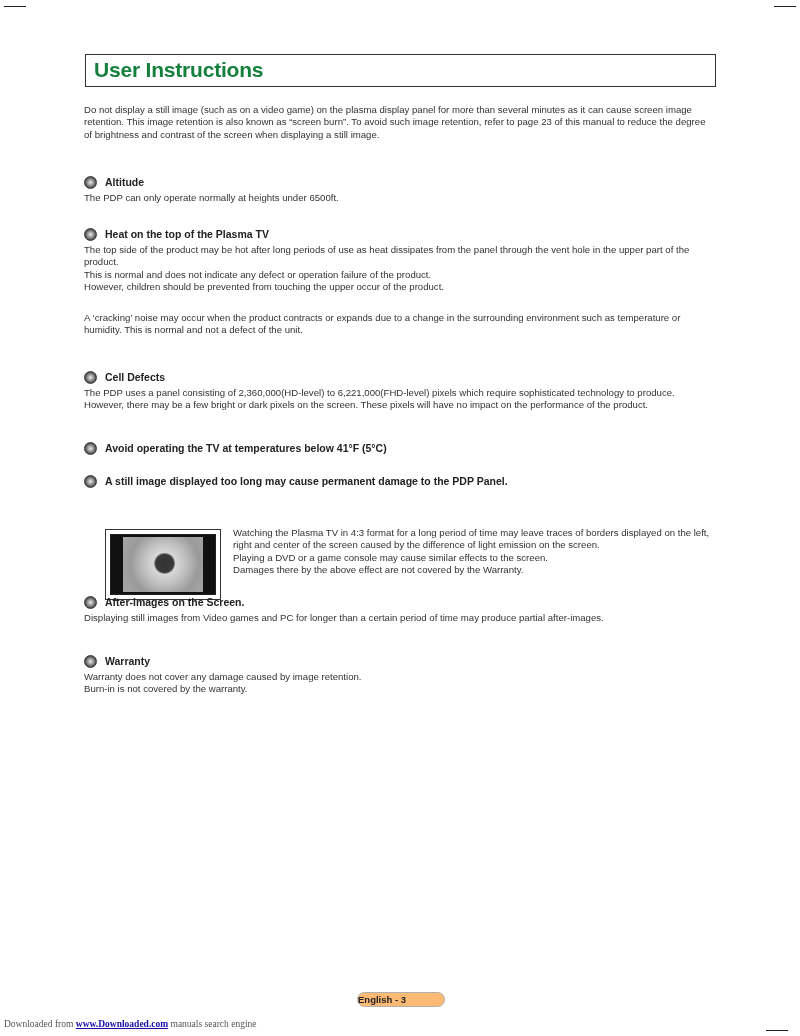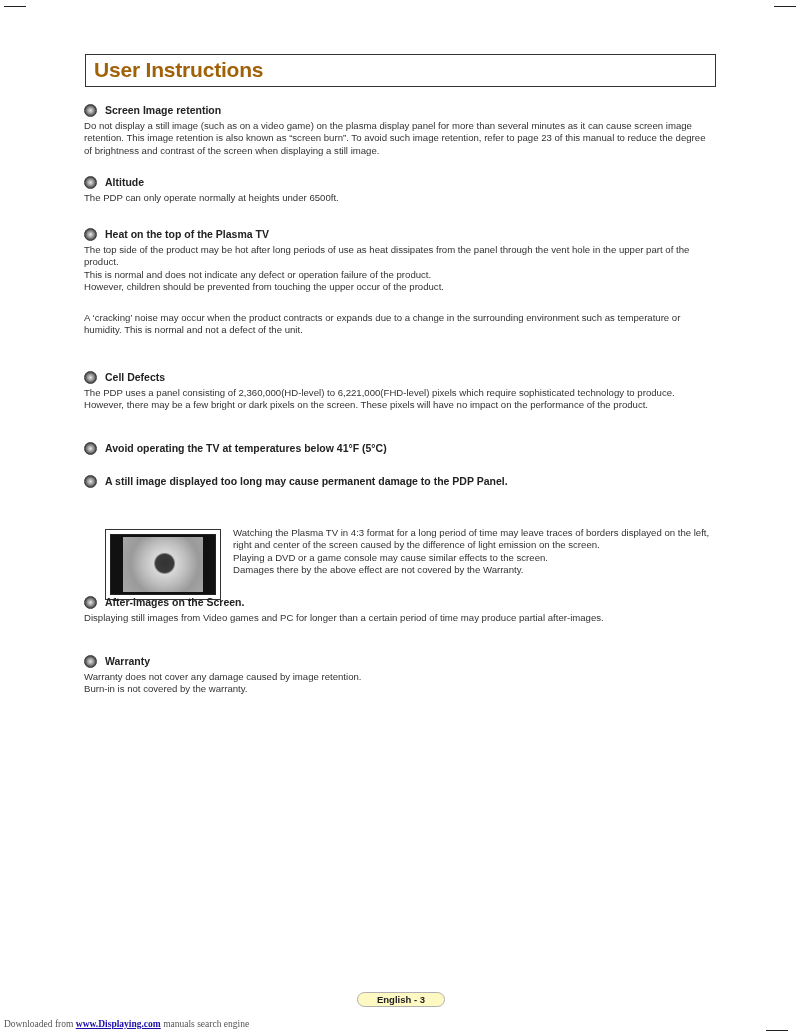--- a/index.html
+++ b/index.html
@@ -11,21 +11,21 @@
     .crop-tl { left: 4px; top: 6px; width: 22px; }
     .crop-tr { right: 4px; top: 6px; width: 22px; }
     .crop-br { right: 12px; top: 1030px; width: 22px; }
 
     .title-box {
       position: absolute; left: 85px; top: 54px; width: 631px; height: 33px;
       border: 1.5px solid #333; box-sizing: border-box;
     }
     .title-box h1 {
       margin: 0; position: absolute; left: 8px; top: 3px;
-      font-size: 21px; font-weight: bold; color: #a16207; letter-spacing: -0.2px;
+      font-size: 21px; font-weight: bold; color: #15803d; letter-spacing: -0.2px;
       font-family: "Liberation Sans", sans-serif;
     }
 
     .section { position: absolute; left: 84px; width: 630px; }
     .sec-head { position: relative; height: 16px; }
     .bullet {
       position: absolute; left: 0; top: 0; width: 13px; height: 13px; border-radius: 50%;
       background: radial-gradient(circle at 50% 50%, #e6e6e6 0%, #a0a0a0 35%, #4a4a4a 70%, #2a2a2a 100%);
       border: 1px solid #3a3a3a; box-sizing: border-box;
     }
@@ -52,45 +52,41 @@
       background: radial-gradient(circle at 52% 48%, #333 0, #3a3a3a 9px, #d8d8d8 11px, #bdbdbd 22px, #9a9a9a 34px, #a8a8a8 100%);
     }
     .still-text {
       position: absolute; left: 128px; top: 0; width: 490px;
       font-size: 9.6px; line-height: 12.4px; color: #333;
     }
     .still-text p { margin: 0; }
 
     .page-badge {
       position: absolute; left: 357px; top: 992px; width: 88px; height: 15px;
-      border-radius: 8px; background: #fef9c3; border: 1px solid #b0b0b0; box-sizing: border-box;
-      font-size: 9.5px; font-weight: bold; color: #222; text-align: center; line-height: 13px;
+      border-radius: 8px; background: #fdba74; border: 1px solid #b0b0b0; box-sizing: border-box;
+      font-size: 9.5px; font-weight: bold; color: #222; line-height: 13px;
     }
     .footer {
       position: absolute; left: 4px; top: 1019px; font-family: "Liberation Serif", serif;
       font-size: 9.5px; color: #555; white-space: nowrap;
     }
     .footer a { color: #1a0dab; text-decoration: underline; font-weight: bold; }
   </style>
 </head>
 <body>
 
 <div class="crop-mark crop-tl"></div>
 <div class="crop-mark crop-tr"></div>
 <div class="crop-mark crop-br"></div>
 
 <div class="title-box">
   <h1>User Instructions</h1>
 </div>
 
 <div class="section" style="top:104px;">
-  <div class="sec-head">
-    <span class="bullet"></span>
-    <span class="sec-title">Screen Image retention</span>
-  </div>
   <div class="sec-body">
     <p>Do not display a still image (such as on a video game) on the plasma display panel for more than several minutes as it can cause screen image retention. This image retention is also known as “screen burn”. To avoid such image retention, refer to page 23 of this manual to reduce the degree of brightness and contrast of the screen when displaying a still image.</p>
   </div>
 </div>
 
 <div class="section" style="top:176px;">
   <div class="sec-head">
     <span class="bullet"></span>
     <span class="sec-title">Altitude</span>
   </div>
@@ -170,14 +166,14 @@
   </div>
   <div class="sec-body">
     <p>Warranty does not cover any damage caused by image retention.</p>
     <p>Burn-in is not covered by the warranty.</p>
   </div>
 </div>
 
 <div class="page-badge">English - 3</div>
 
 <div class="footer">
-  <span>Downloaded from </span><a>www.Displaying.com</a><span> manuals search engine</span>
+  <span>Downloaded from </span><a>www.Downloaded.com</a><span> manuals search engine</span>
 </div>
 
 </body></html>

